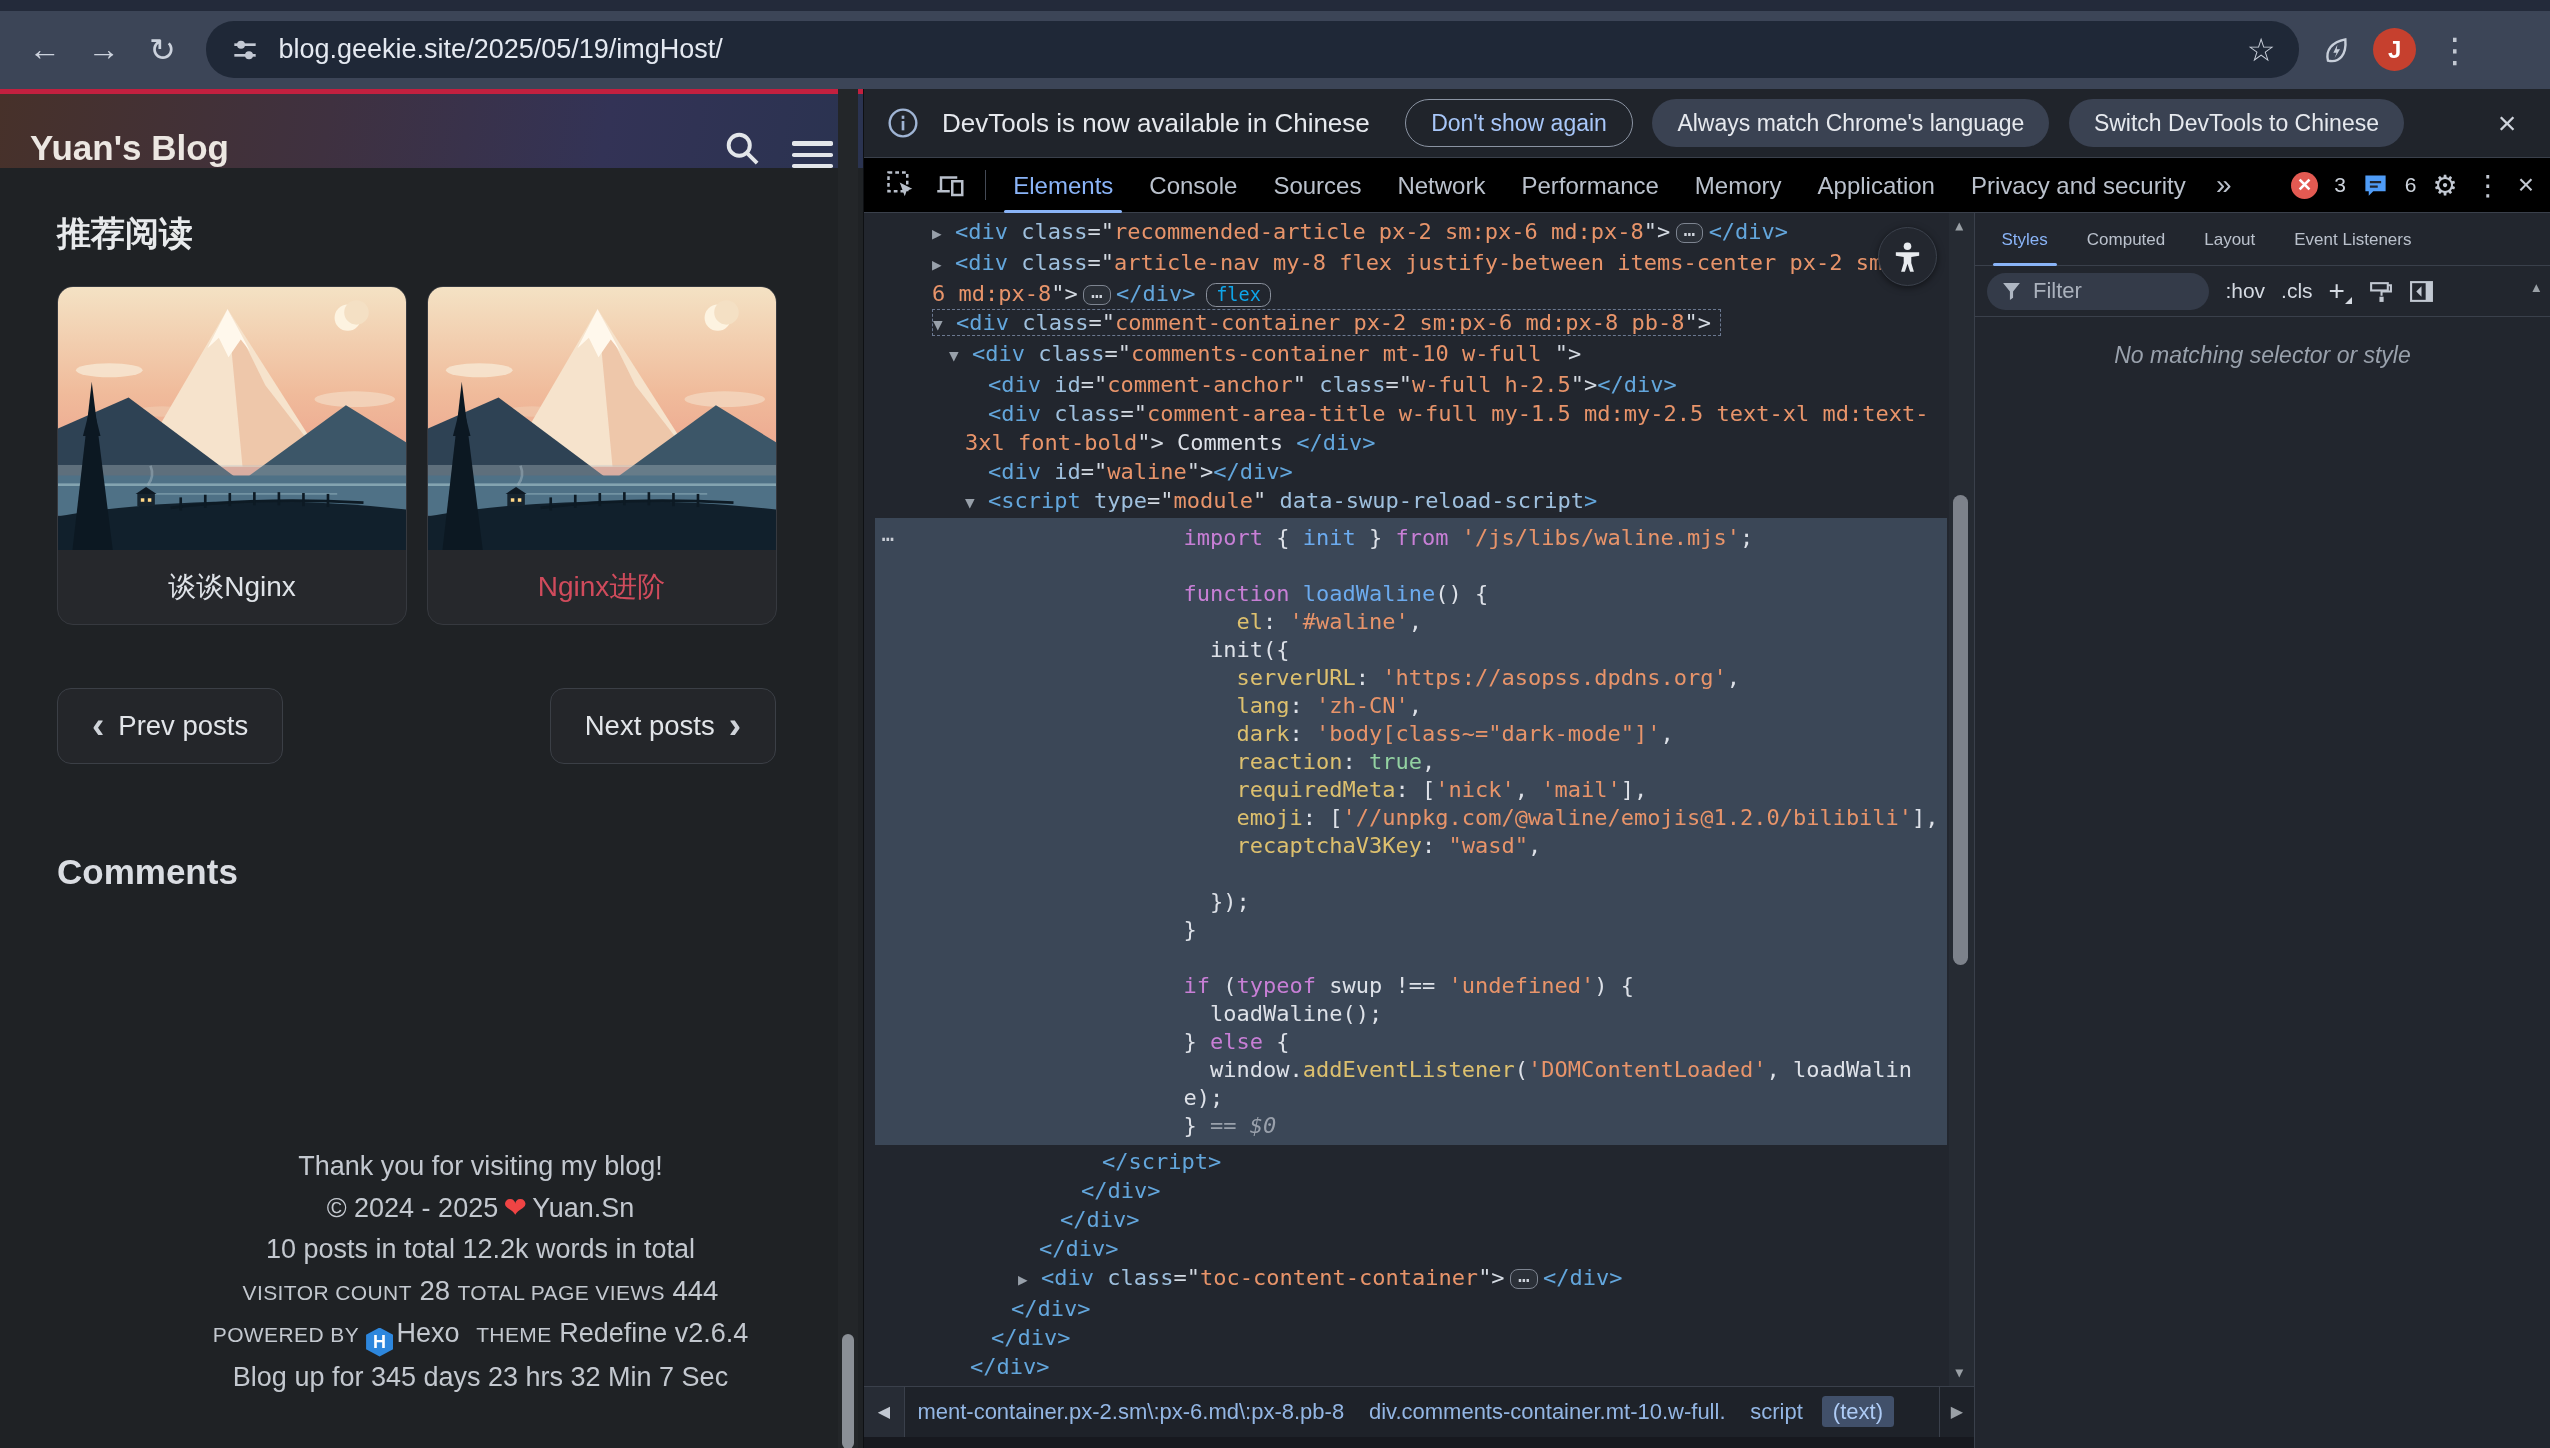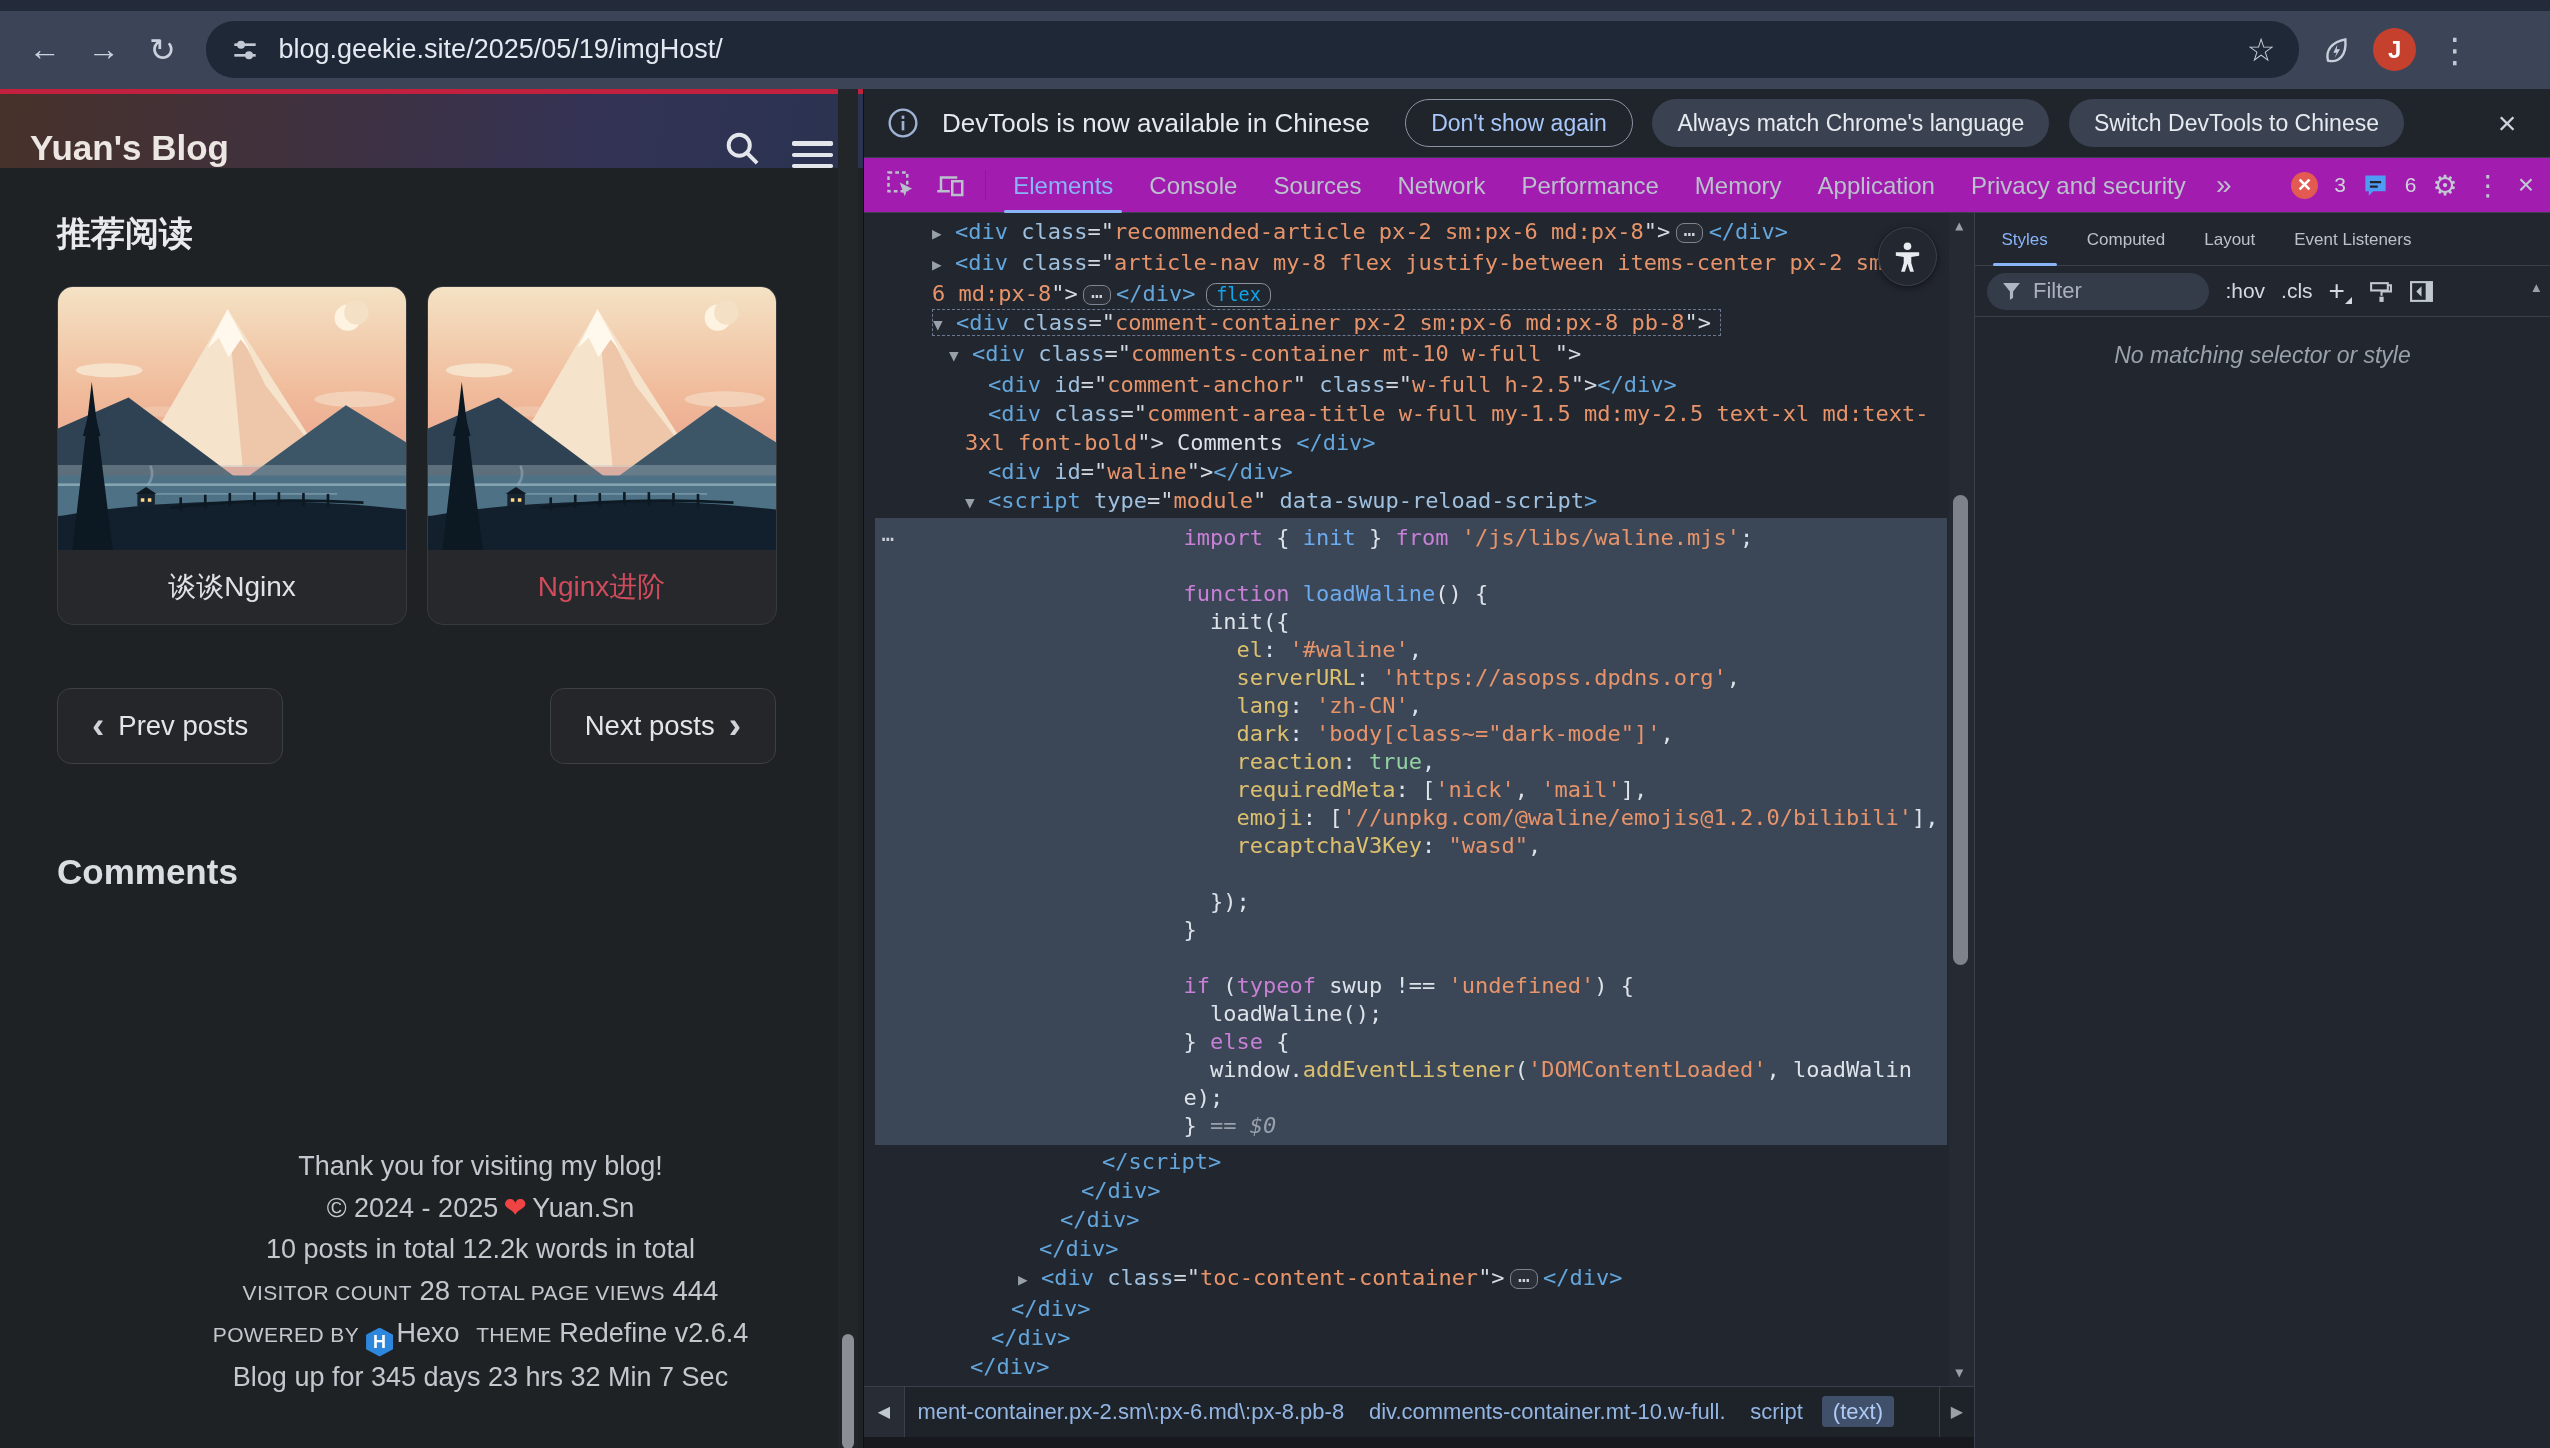--- a/index.html
+++ b/index.html
@@ -49,21 +49,21 @@
   #page-scrollbar{position:absolute;right:5.3px;top:0;bottom:0;width:19.5px;background:#232629}
   #page-scroll-thumb{position:absolute;left:3.5px;bottom:0;width:12.4px;height:115px;border-radius:6.2px;background:#8a8f96}
 
   
   #notif{height:69px;background:#20242b;border-bottom:0.9px solid #3a404b;display:flex;align-items:center;padding:0 23px;gap:23px}
   #notif-text{font-size:26px;color:#e6e9ee;margin-right:12.4px}
   .nbtn{height:48px;border-radius:24px;font-size:23px;padding:0 25px;display:flex;align-items:center;background:#3a4252;color:#e6e9ee;border:none}
   .nbtn.outline{background:transparent;border:0.9px solid #8b94a3;color:#a8c7fa}
   #notif-close{margin-left:auto;color:#cfd4dc;font-size:32px;padding:0 10.6px}
 
-  #dt-toolbar{height:55px;background:#a21caf;border-bottom:0.9px solid #3a404b;display:flex;align-items:center;padding-left:12.4px;color:#bac1cc;font-size:24px}
+  #dt-toolbar{height:55px;background:#000000;border-bottom:0.9px solid #3a404b;display:flex;align-items:center;padding-left:12.4px;color:#bac1cc;font-size:24px}
   .tool-icon{width:50px;display:flex;justify-content:center;align-items:center}
   .vsep{width:0.9px;height:30px;background:#444a56;margin:0 9px}
   .dtab{padding:0 18px;height:55px;display:flex;align-items:center;position:relative;white-space:nowrap}
   .dtab.active{color:#8ab4f8}
   .dtab.active::after{content:"";position:absolute;left:9px;right:9px;bottom:0;height:3.5px;background:#8ab4f8;border-radius:1.8px}
   #more-tabs{font-size:28px;padding:0 12.4px;color:#bac1cc}
   #dt-toolbar-right{margin-left:auto;display:flex;align-items:center;gap:16px;padding-right:16px}
   .count{font-size:21px;color:#cdd3dc}
   .err-circle{width:27px;height:27px;border-radius:50%;background:#e35a52;color:#fff;font-size:18px;font-weight:bold;display:flex;align-items:center;justify-content:center}
   .glyph-btn{font-size:28px;color:#c2c8d2}
@@ -327,22 +327,22 @@
               <div class="tl" style="padding-left: 101px;"><span><span class="arr"></span><span class="sg-t">&lt;div</span><span class="sg-a"> class</span><span class="sg-q">="</span><span class="sg-s">comment-area-title w-full my-1.5 md:my-2.5 text-xl md:text-3xl font-bold</span><span class="sg-q">"&gt;</span><span class="sg-w"> Comments </span><span class="sg-t">&lt;/div&gt;</span></span></div>
               <div class="tl" style="padding-left: 101px;"><span><span class="arr"></span><span class="sg-t">&lt;div</span><span class="sg-a"> id</span><span class="sg-q">="</span><span class="sg-s">waline</span><span class="sg-q">"&gt;</span><span class="sg-t">&lt;/div&gt;</span></span></div>
               <div class="tl" style="padding-left: 101px;"><span><span class="arr">▼</span><span class="sg-t">&lt;script</span><span class="sg-a"> type</span><span class="sg-q">="</span><span class="sg-s">module</span><span class="sg-q">"</span><span class="sg-a"> data-swup-reload-script</span><span class="sg-t">&gt;</span></span></div>
             </div>
           <div id="script-block">
             <span id="script-gutter">…</span>
             <div id="script-lines">
                 <div class="sl"><span class="sg-kw">import</span><span class="sg-w"> { </span><span class="sg-fn">init</span><span class="sg-w"> } </span><span class="sg-kw">from</span><span class="sg-w"> </span><span class="sg-s">'/js/libs/waline.mjs'</span><span class="sg-w">;</span></div>
                 <div class="sl"></div>
                 <div class="sl"><span class="sg-kw">function</span><span class="sg-w"> </span><span class="sg-fn">loadWaline</span><span class="sg-w">() {</span></div>
+                <div class="sl"><span class="sg-w">    </span><span class="sg-k">el</span><span class="sg-w">: </span><span class="sg-s">'#waline'</span><span class="sg-w">,</span></div>
                 <div class="sl"><span class="sg-w">  init({</span></div>
-                <div class="sl"><span class="sg-w">    </span><span class="sg-k">el</span><span class="sg-w">: </span><span class="sg-s">'#waline'</span><span class="sg-w">,</span></div>
                 <div class="sl"><span class="sg-w">    </span><span class="sg-k">serverURL</span><span class="sg-w">: </span><span class="sg-s">'https://asopss.dpdns.org'</span><span class="sg-w">,</span></div>
                 <div class="sl"><span class="sg-w">    </span><span class="sg-k">lang</span><span class="sg-w">: </span><span class="sg-s">'zh-CN'</span><span class="sg-w">,</span></div>
                 <div class="sl"><span class="sg-w">    </span><span class="sg-k">dark</span><span class="sg-w">: </span><span class="sg-s">'body[class~="dark-mode"]'</span><span class="sg-w">,</span></div>
                 <div class="sl"><span class="sg-w">    </span><span class="sg-k">reaction</span><span class="sg-w">: </span><span class="sg-bo">true</span><span class="sg-w">,</span></div>
                 <div class="sl"><span class="sg-w">    </span><span class="sg-k">requiredMeta</span><span class="sg-w">: [</span><span class="sg-s">'nick'</span><span class="sg-w">, </span><span class="sg-s">'mail'</span><span class="sg-w">],</span></div>
                 <div class="sl"><span class="sg-w">    </span><span class="sg-k">emoji</span><span class="sg-w">: [</span><span class="sg-s">'//unpkg.com/@waline/emojis@1.2.0/bilibili'</span><span class="sg-w">],</span></div>
                 <div class="sl"><span class="sg-w">    </span><span class="sg-k">recaptchaV3Key</span><span class="sg-w">: </span><span class="sg-s">"wasd"</span><span class="sg-w">,</span></div>
                 <div class="sl"></div>
                 <div class="sl"><span class="sg-w">  });</span></div>
                 <div class="sl"><span class="sg-w">}</span></div>

